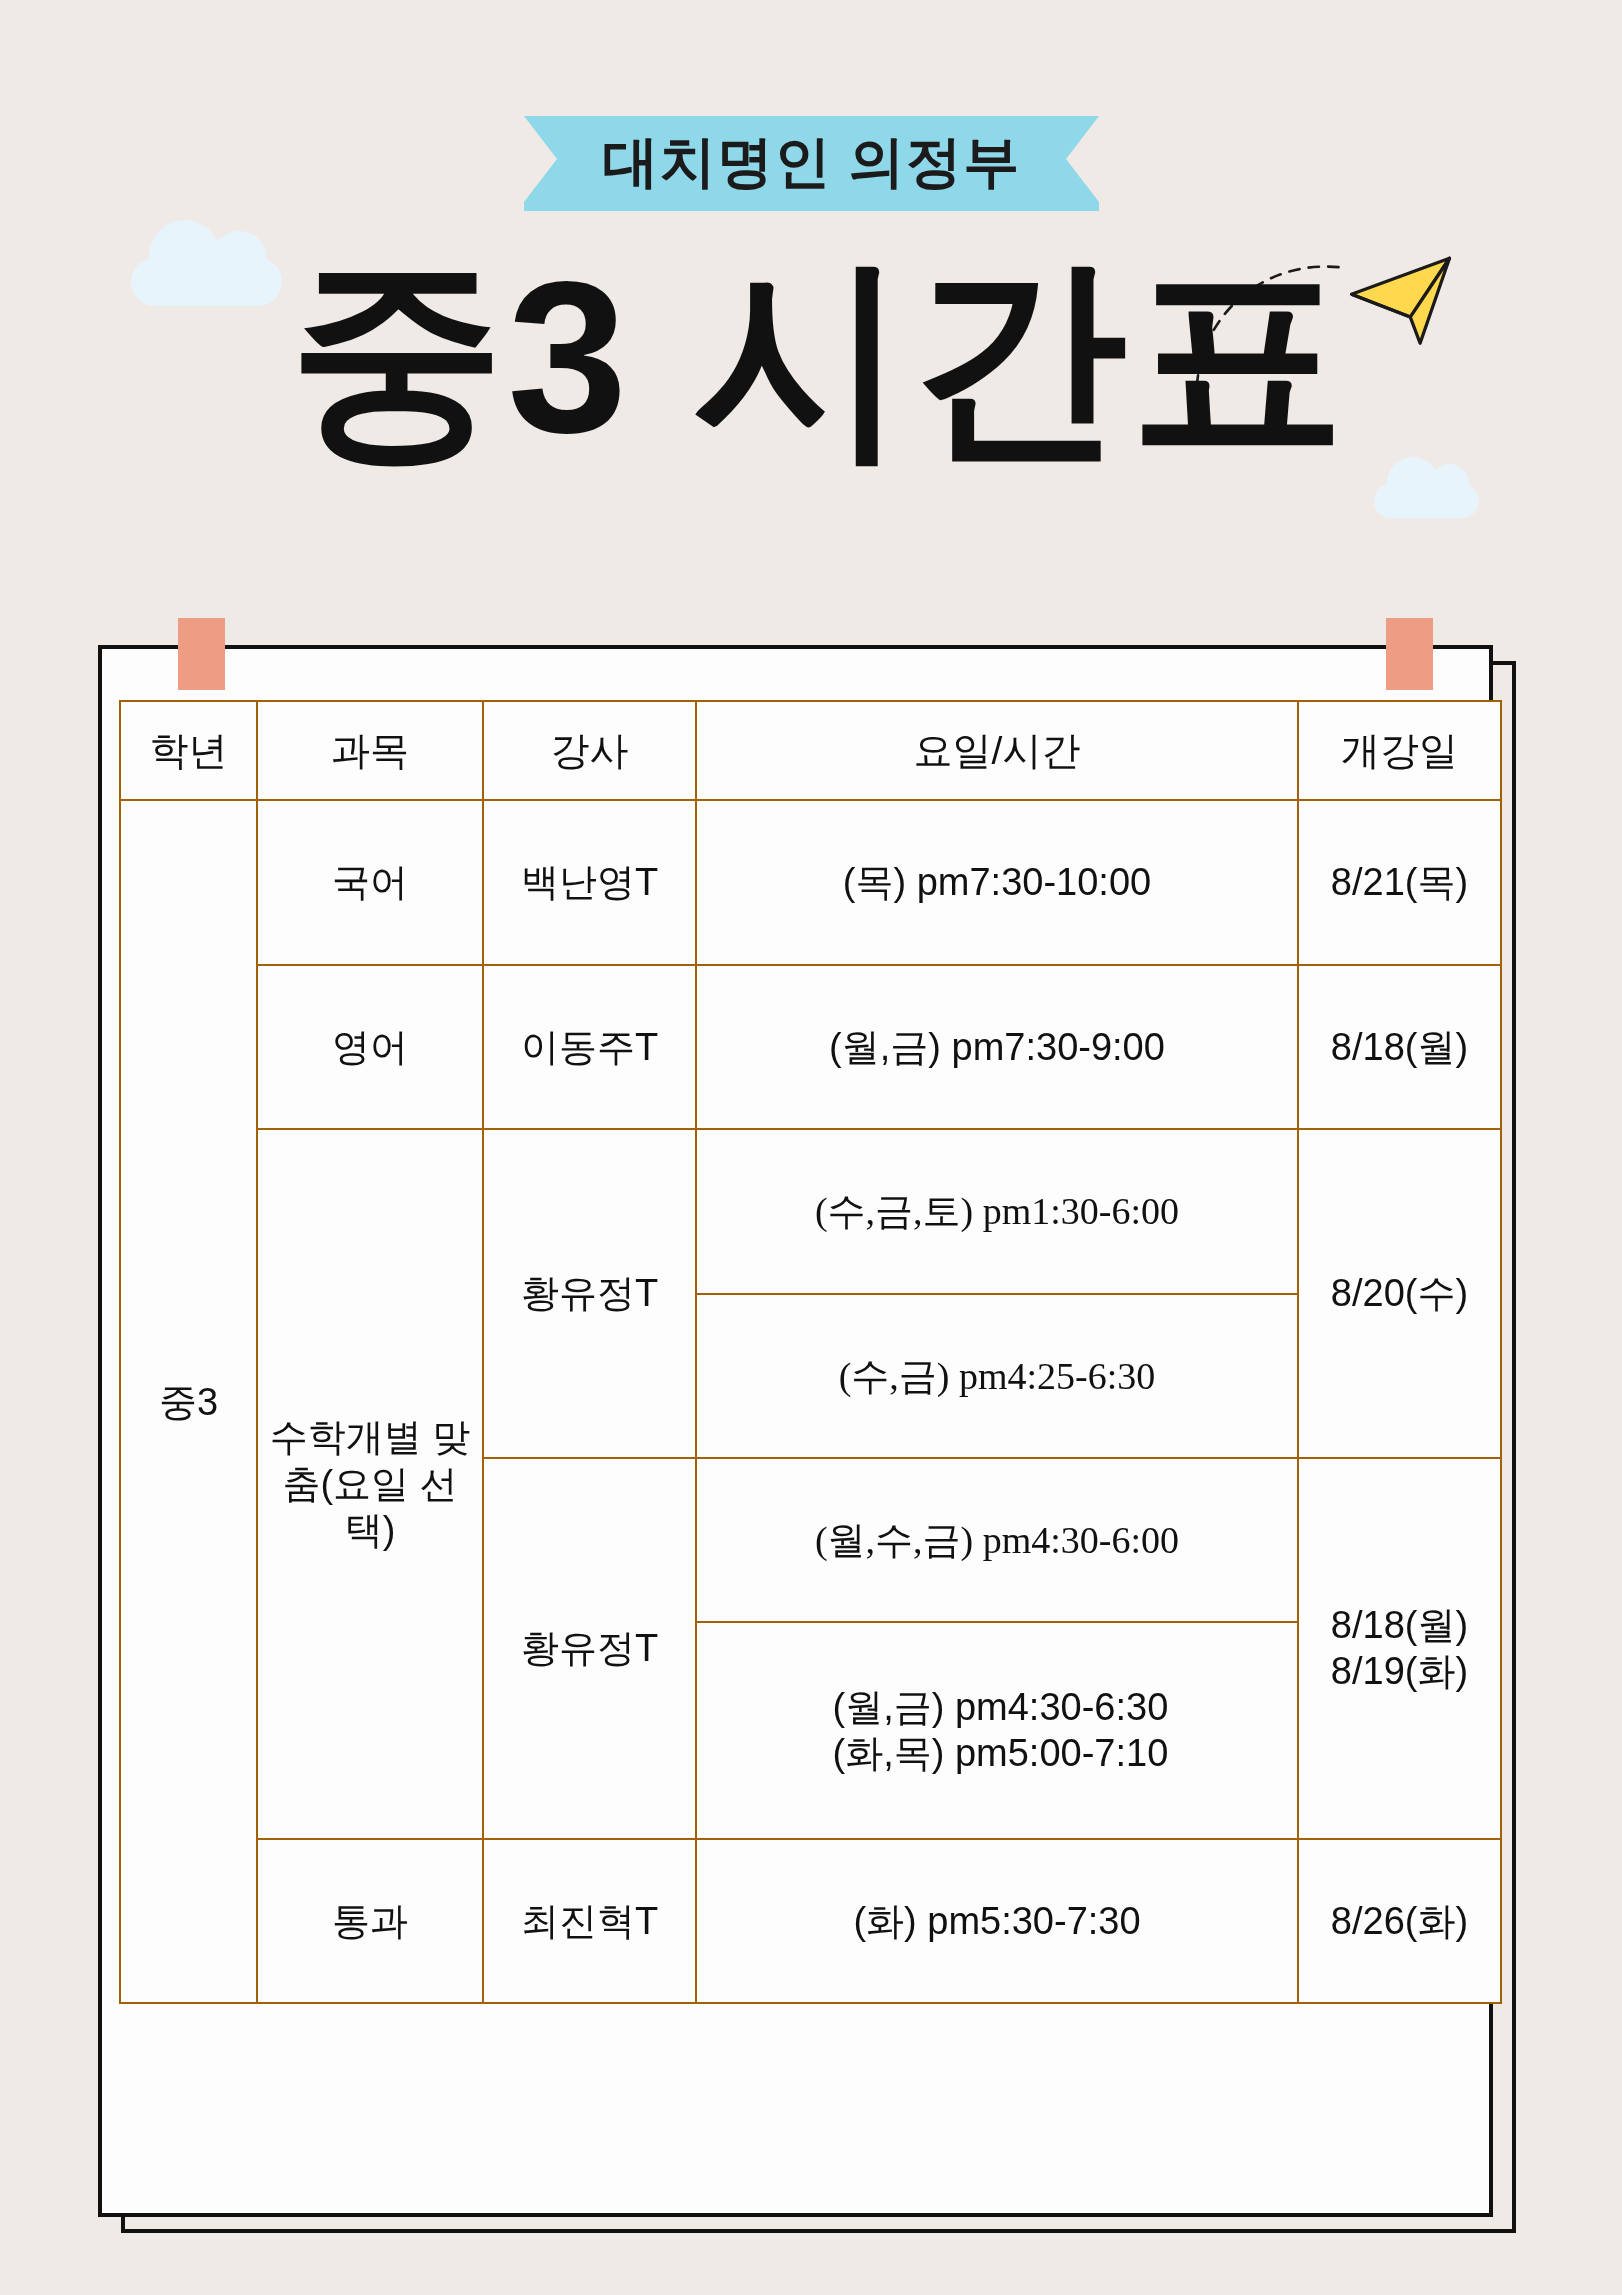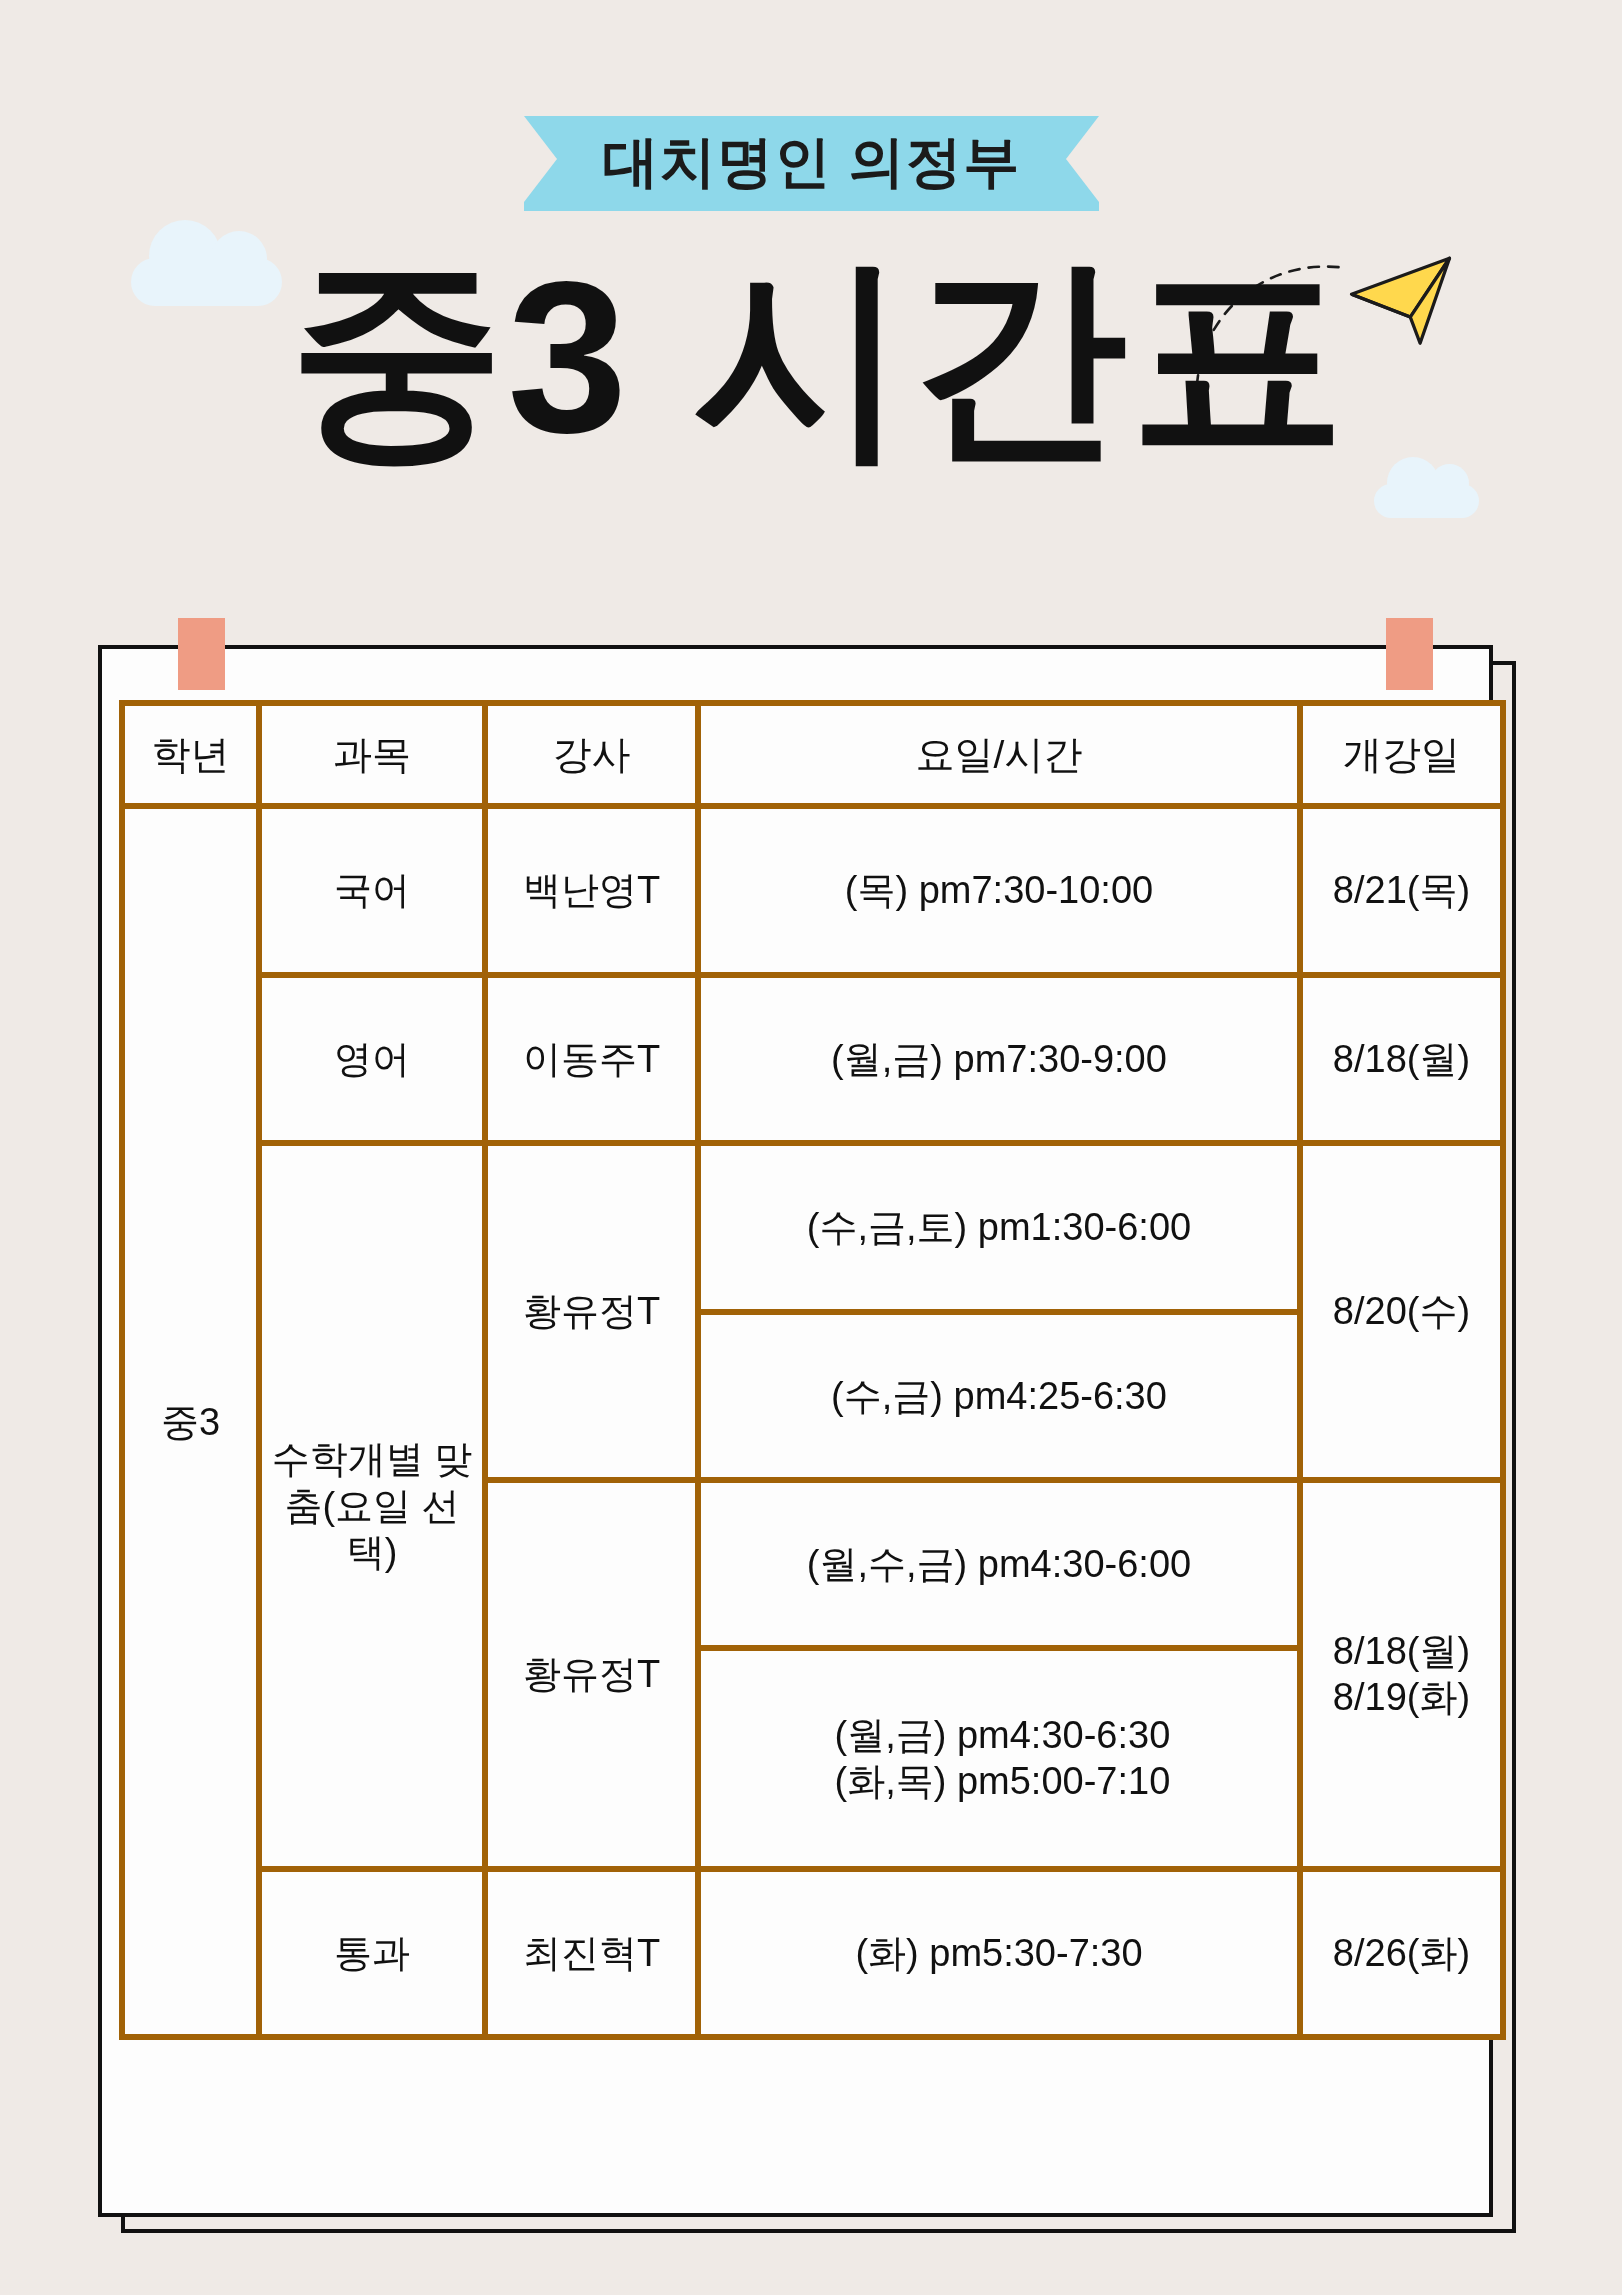--- a/index.html
+++ b/index.html
@@ -137,40 +137,40 @@
   table.schedule {
     position: absolute;
     left: 119px;
     top: 700px;
     width: 1348px;
     border-collapse: collapse;
     background: #fdfdfd;
     table-layout: fixed;
   }
   table.schedule td, table.schedule th {
-    border: 6px solid #a16207;
+    border: 2px solid #a16207;
     text-align: center;
     vertical-align: middle;
     font-size: 38px;
     font-weight: normal;
     color: #111;
     padding: 9.2px 5.2px;
     line-height: 1.22;
   }
   table.schedule thead th {
     font-size: 39px;
     height: 79px;
   }
   .col-grade  { width: 137px; }
   .col-subject{ width: 226px; }
   .col-teacher{ width: 213px; }
   .col-time   { width: 602px; }
   .col-start  { width: 203px; }
 
-  .cell-tall { height: 144px; }
+  .cell-tall { height: 144px; font-family: Liberation Serif, serif; }
   .subject-multiline { font-size: 37px; line-height: 1.3; border-radius: 27px; }
   .time-double { line-height: 1.35; }
 </style>
 </head>
 <body>
 
 <div class="cloud cloud-a">
   <span class="puff p1"></span>
     <span class="puff p2"></span>
 </div>

